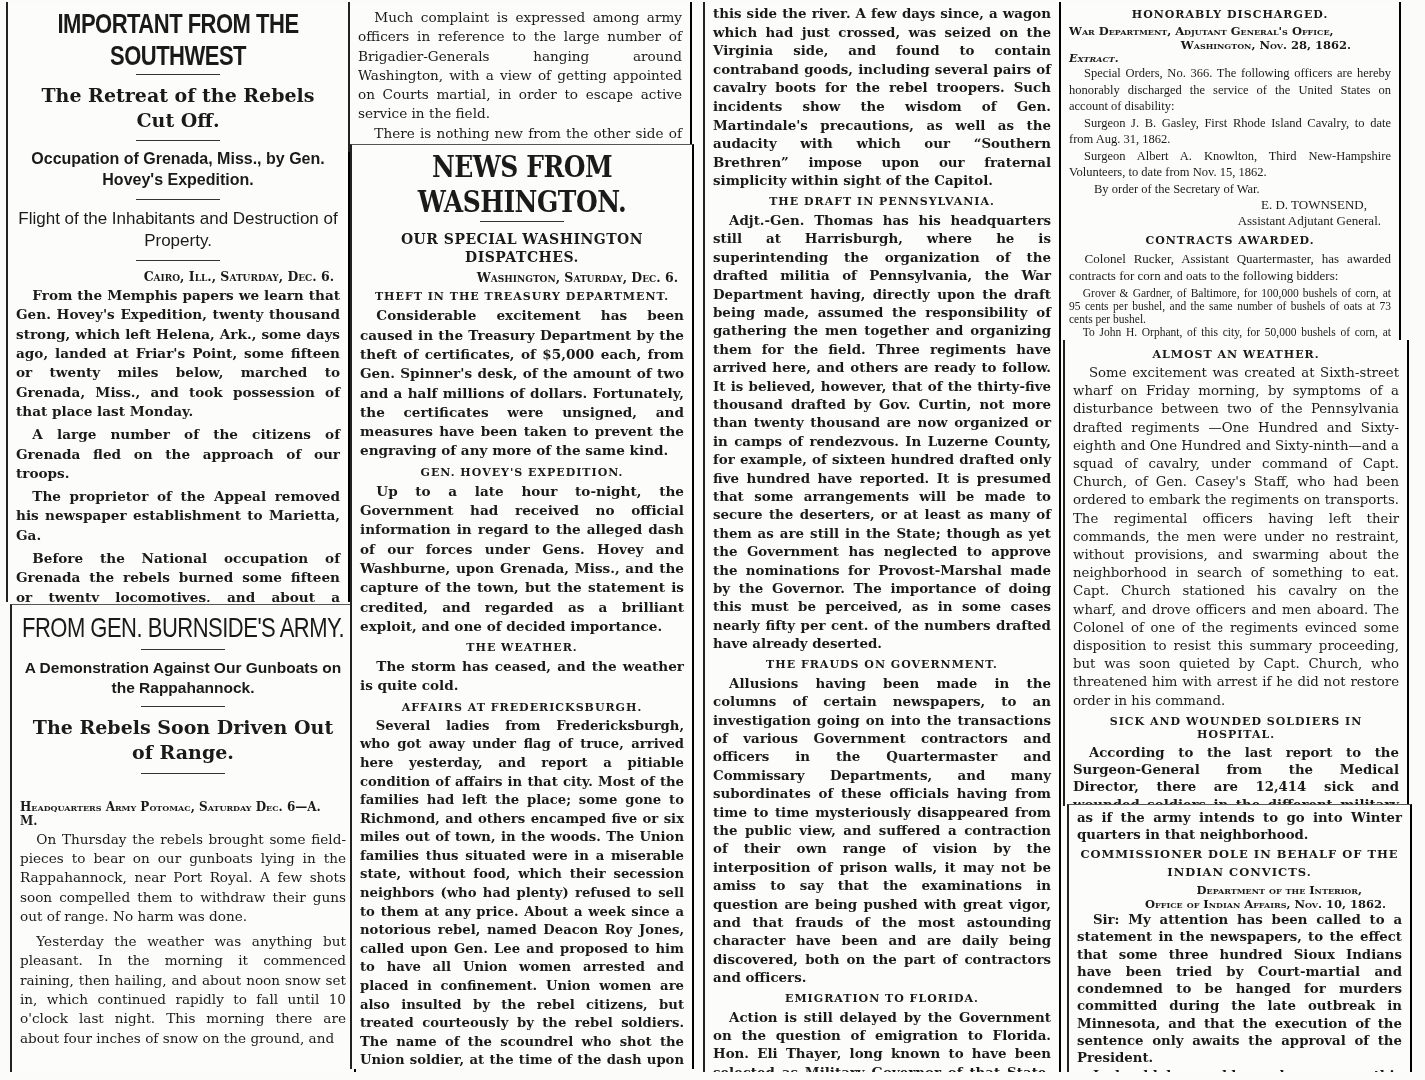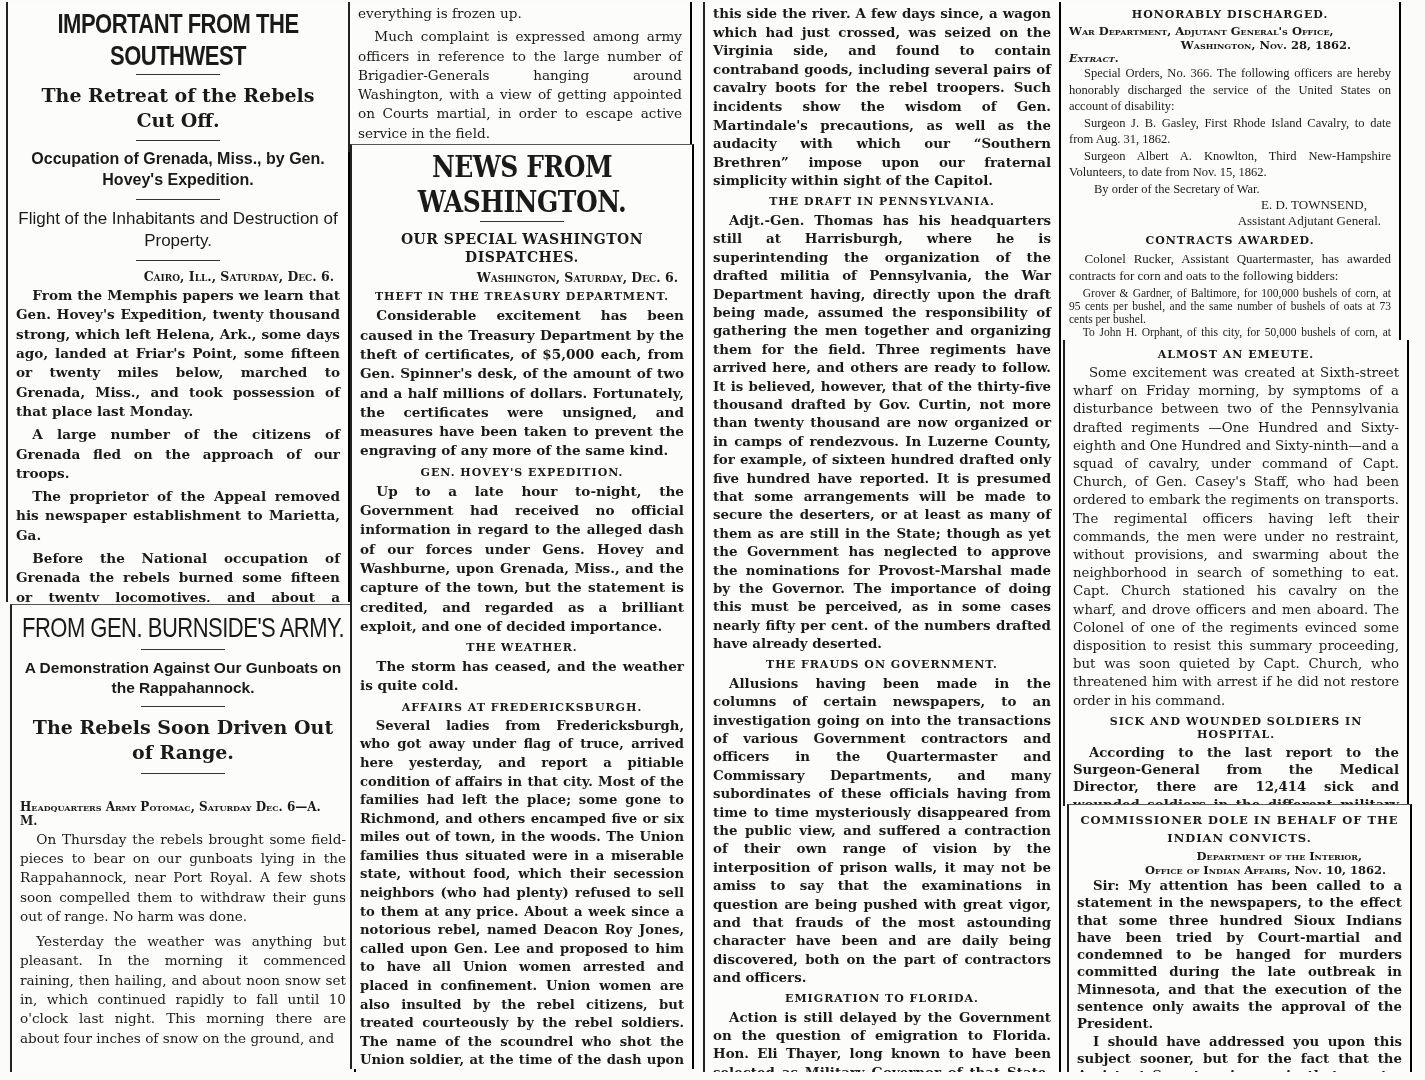--- a/index.html
+++ b/index.html
@@ -66,21 +66,20 @@
   <div class="rule"></div>
   <div class="inner" style="padding-top:14px;">
     <div class="dateline center" style="font-size:12px;">Headquarters Army Potomac, Saturday Dec. 6—A. M.</div>
     <p class="body light">On Thursday the rebels brought some field-pieces to bear on our gunboats lying in the Rappahannock, near Port Royal. A few shots soon compelled them to withdraw their guns out of range. No harm was done.</p>
     <p class="body light" style="margin-top:6px;">Yesterday the weather was anything but pleasant. In the morning it commenced raining, then hailing, and about noon snow set in, which continued rapidly to fall until 10 o'clock last night. This morning there are about four inches of snow on the ground, and</p>
   </div>
 </div>
 
 <div class="clip bl br" style="left:348px; top:2px; width:344px; height:150px;">
   <div class="inner" style="padding-top:2px;">
-    <p class="body light" style="text-indent:0;">everything is frozen up.</p>
     <p class="body light" style="margin-top:4px;">Much complaint is expressed among army officers in reference to the large number of Brigadier-Generals hanging around Washington, with a view of getting appointed on Courts martial, in order to escape active service in the field.</p>
     <p class="body light">There is nothing new from the other side of the river. The rebels have not changed their position.</p>
   </div>
 </div>
 
 <div class="clip bl br bt" style="left:350px; top:144px; width:344px; height:925px;">
   <div class="head1" style="font-size:25px; font-family:'DejaVu Serif', serif; transform:scaleY(1.2); margin-top:10px;">NEWS FROM WASHINGTON.</div>
   <div class="rule"></div>
   <div class="head2" style="font-size:14px; letter-spacing:0.5px;">OUR SPECIAL WASHINGTON DISPATCHES.</div>
   <div class="inner">
@@ -125,29 +124,30 @@
     <div class="sub">CONTRACTS AWARDED.</div>
     <p class="small" style="font-size:13px; line-height:17px;">Colonel Rucker, Assistant Quartermaster, has awarded contracts for corn and oats to the following bidders:</p>
     <p class="small" style="font-size:11.5px; line-height:13px; margin-top:3px;">Grover &amp; Gardner, of Baltimore, for 100,000 bushels of corn, at 95 cents per bushel, and the same number of bushels of oats at 73 cents per bushel.</p>
     <p class="small" style="font-size:11.5px; line-height:13px;">To John H. Orphant, of this city, for 50,000 bushels of corn, at 97½ cents per bushel, and the same number of bushels of oats at 85 cents per bushel.</p>
 
   </div>
 </div>
 
 <div class="clip bl br" style="left:1063px; top:340px; width:346px; height:466px;">
   <div class="inner">
-    <div class="sub" style="margin-top:8px;">ALMOST AN EMEUTE.</div>
+    <div class="sub" style="margin-top:8px;">ALMOST AN WEATHER.</div>
     <p class="body light" style="font-size:13.3px; line-height:18.2px;">Some excitement was created at Sixth-street wharf on Friday morning, by symptoms of a disturbance between two of the Pennsylvania drafted regiments —One Hundred and Sixty-eighth and One Hundred and Sixty-ninth—and a squad of cavalry, under command of Capt. Church, of Gen. Casey's Staff, who had been ordered to embark the regiments on transports. The regimental officers having left their commands, the men were under no restraint, without provisions, and swarming about the neighborhood in search of something to eat. Capt. Church stationed his cavalry on the wharf, and drove officers and men aboard. The Colonel of one of the regiments evinced some disposition to resist this summary proceeding, but was soon quieted by Capt. Church, who threatened him with arrest if he did not restore order in his command.</p>
     <div class="sub">SICK AND WOUNDED SOLDIERS IN HOSPITAL.</div>
     <p class="body" style="font-size:13.3px; line-height:17.3px;">According to the last report to the Surgeon-General from the Medical Director, there are 12,414 sick and wounded soldiers in the different military hospitals in Washington, Georgetown and Alexandria. Within the last month, upward of two thousand men have been returned to their regiments from these hospitals.</p>
 
   </div>
 </div>
 
 <div class="clip bl br bt" style="left:1067px; top:804px; width:345px; height:268px;">
   <div class="inner" style="padding-top:4px;">
+    <p class="body" style="text-indent:0; font-size:13.3px; line-height:17px;">as if the army intends to go into Winter quarters in that neighborhood.</p>
     <div class="sub" style="font-size:11.5px; line-height:18px; margin:2px 0;">COMMISSIONER DOLE IN BEHALF OF THE INDIAN CONVICTS.</div>
     <div class="dateline" style="font-size:11.5px; margin:0 40px 0 0;">Department of the Interior,</div>
     <div class="dateline" style="font-size:11.5px; margin:0 16px 0 0;">Office of Indian Affairs, Nov. 10, 1862.</div>
     <p class="body" style="font-size:13.3px; line-height:17.3px;">Sir: My attention has been called to a statement in the newspapers, to the effect that some three hundred Sioux Indians have been tried by Court-martial and condemned to be hanged for murders committed during the late outbreak in Minnesota, and that the execution of the sentence only awaits the approval of the President.</p>
     <p class="body" style="font-size:13.3px; line-height:17.3px;">I should have addressed you upon this subject sooner, but for the fact that the Assistant Secretary is now in that country upon business understood, among</p>
   </div>
 </div>
 
 </body></html>

